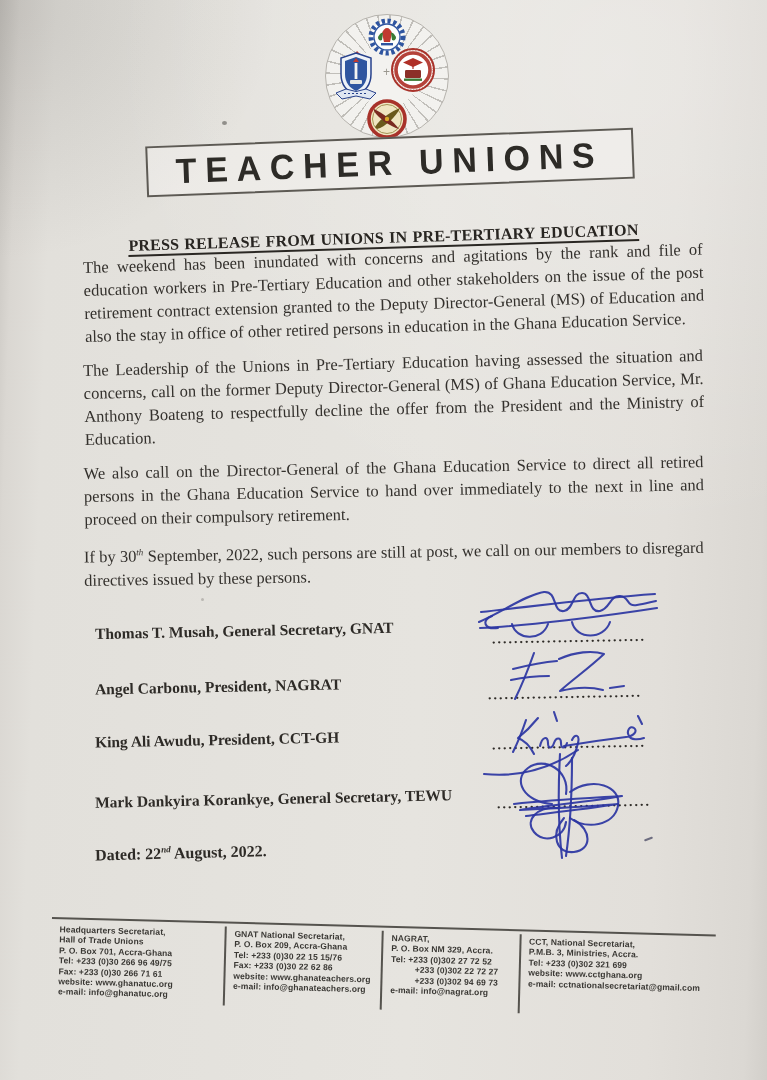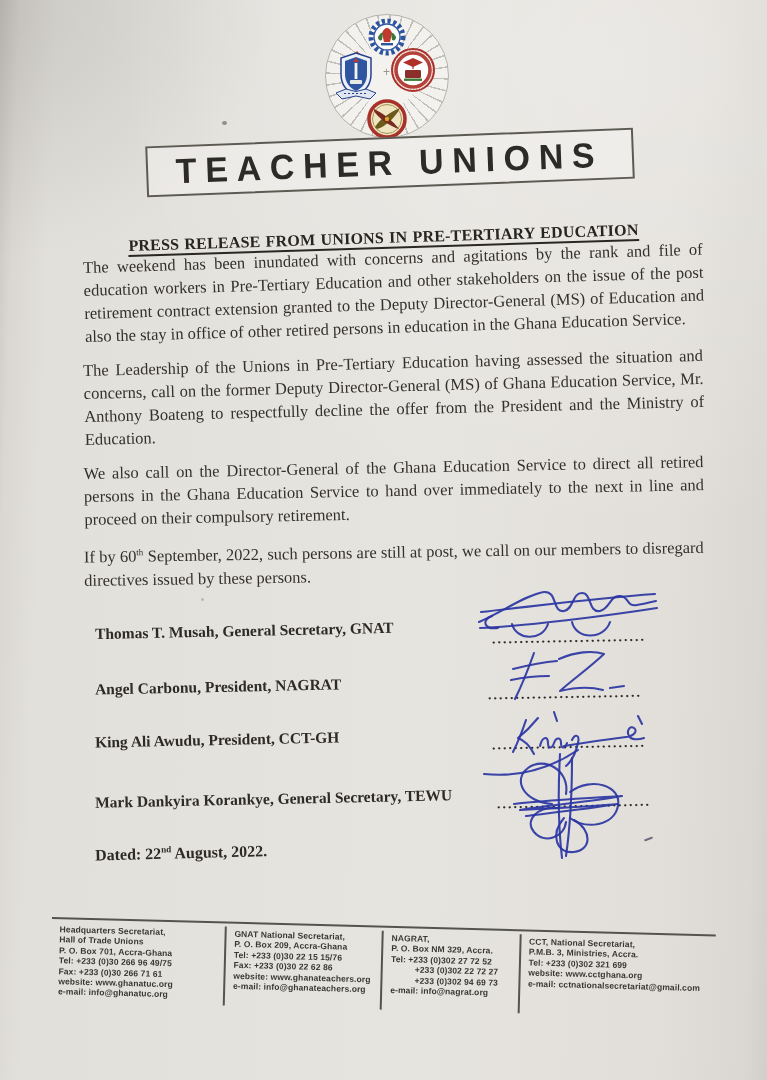--- a/index.html
+++ b/index.html
@@ -43,21 +43,21 @@
     font-weight:700;font-size:16px;color:#282521;letter-spacing:.2px;word-spacing:1px;
     border-bottom:2px solid #2a2723;padding-bottom:1px;
   }
   
   .body{position:absolute;left:84px;top:256px;width:620px;color:#34312d;}
   .para{font-size:16.5px;line-height:23px;text-align:justify;margin:0 0 11px 0;transform-origin:left center;}
   .para.p1{transform:rotate(-1.7deg);}
   .para.p2{transform:rotate(-1.4deg);}
   .para.p3{transform:rotate(-1.1deg);}
   .para.p4{transform:rotate(-.9deg);}
-  sup{font-size:9px;}
+  sup{font-size:9px;font-style:italic;}
   
   .sig-name{position:absolute;left:95px;font-weight:700;font-size:15.5px;color:#2e2b27;transform:rotate(-1.2deg);white-space:nowrap;}
   .n1{top:622px;} .n2{top:678px;} .n3{top:731px;} .n4{top:790px;}
   .dots{
     position:absolute;overflow:hidden;white-space:nowrap;height:16px;
     font-weight:700;font-size:14px;letter-spacing:2px;color:#2e2b27;transform:rotate(-1deg);
   }
   .d1{left:492px;top:630px;width:162px;}
   .d2{left:488px;top:686px;width:154px;}
   .d3{left:492px;top:736px;width:158px;}
@@ -136,21 +136,21 @@
   </div>
 
   <div class="heading">
     <span>PRESS RELEASE FROM UNIONS IN PRE-TERTIARY EDUCATION</span>
   </div>
 
   <div class="body">
     <p class="para p1">The weekend has been inundated with concerns and agitations by the rank and file of education workers in Pre-Tertiary Education and other stakeholders on the issue of the post retirement contract extension granted to the Deputy Director-General (MS) of Education and also the stay in office of other retired persons in education in the Ghana Education Service.</p>
     <p class="para p2">The Leadership of the Unions in Pre-Tertiary Education having assessed the situation and concerns, call on the former Deputy Director-General (MS) of Ghana Education Service, Mr. Anthony Boateng to respectfully decline the offer from the President and the Ministry of Education.</p>
     <p class="para p3">We also call on the Director-General of the Ghana Education Service to direct all retired persons in the Ghana Education Service to hand over immediately to the next in line and proceed on their compulsory retirement.</p>
-    <p class="para p4"><span>If by 60</span><sup>th</sup><span> September, 2022, such persons are still at post, we call on our members to disregard directives issued by these persons.</span></p>
+    <p class="para p4"><span>If by 30</span><sup>th</sup><span> September, 2022, such persons are still at post, we call on our members to disregard directives issued by these persons.</span></p>
   </div>
 
   <div class="sig-name n1">Thomas T. Musah, General Secretary, GNAT</div>
   <div class="sig-name n2">Angel Carbonu, President, NAGRAT</div>
   <div class="sig-name n3">King Ali Awudu, President, CCT-GH</div>
   <div class="sig-name n4">Mark Dankyira Korankye, General Secretary, TEWU</div>
 
   <div class="dots d1">............................</div>
   <div class="dots d2">............................</div>
   <div class="dots d3">............................</div>

